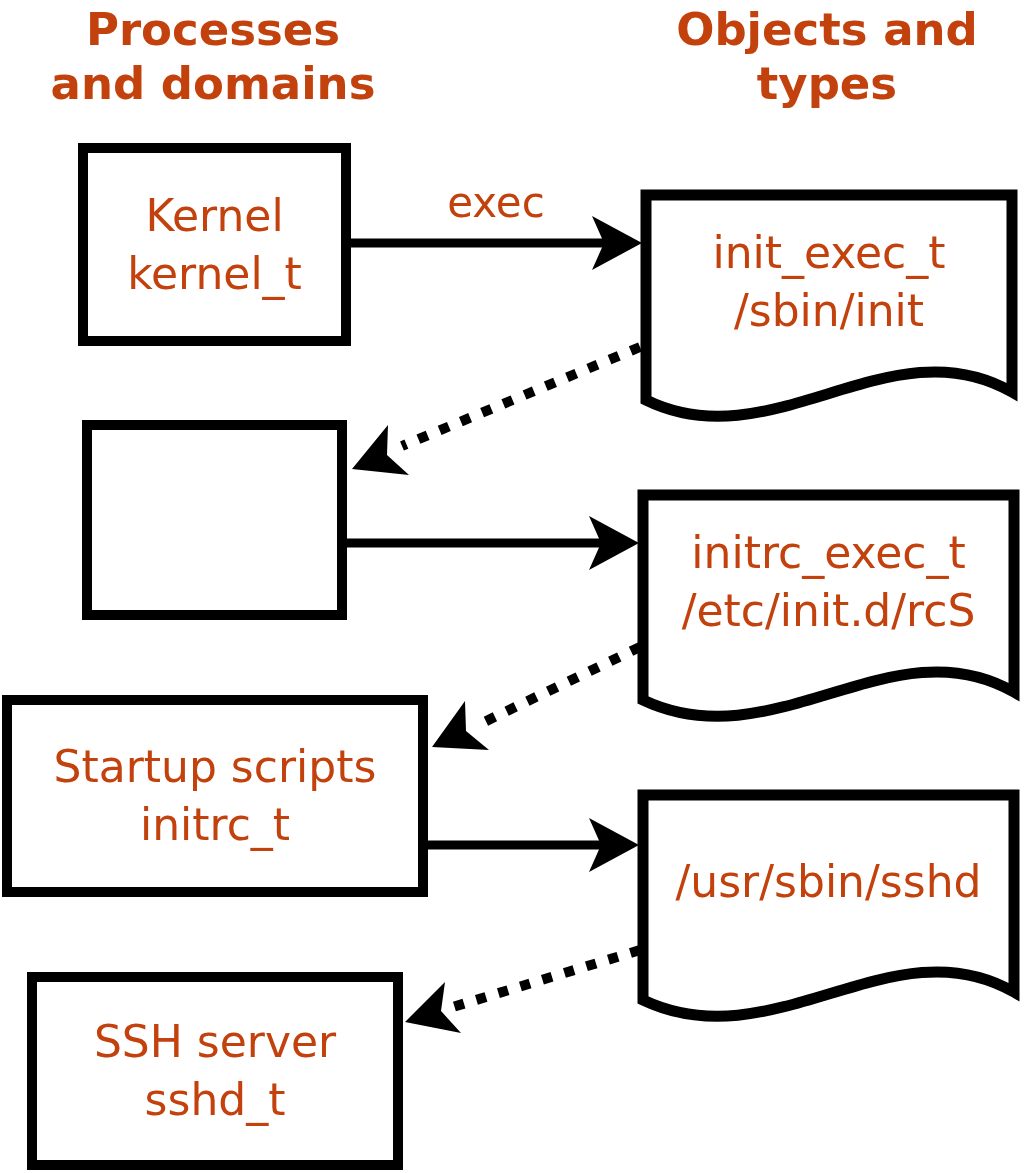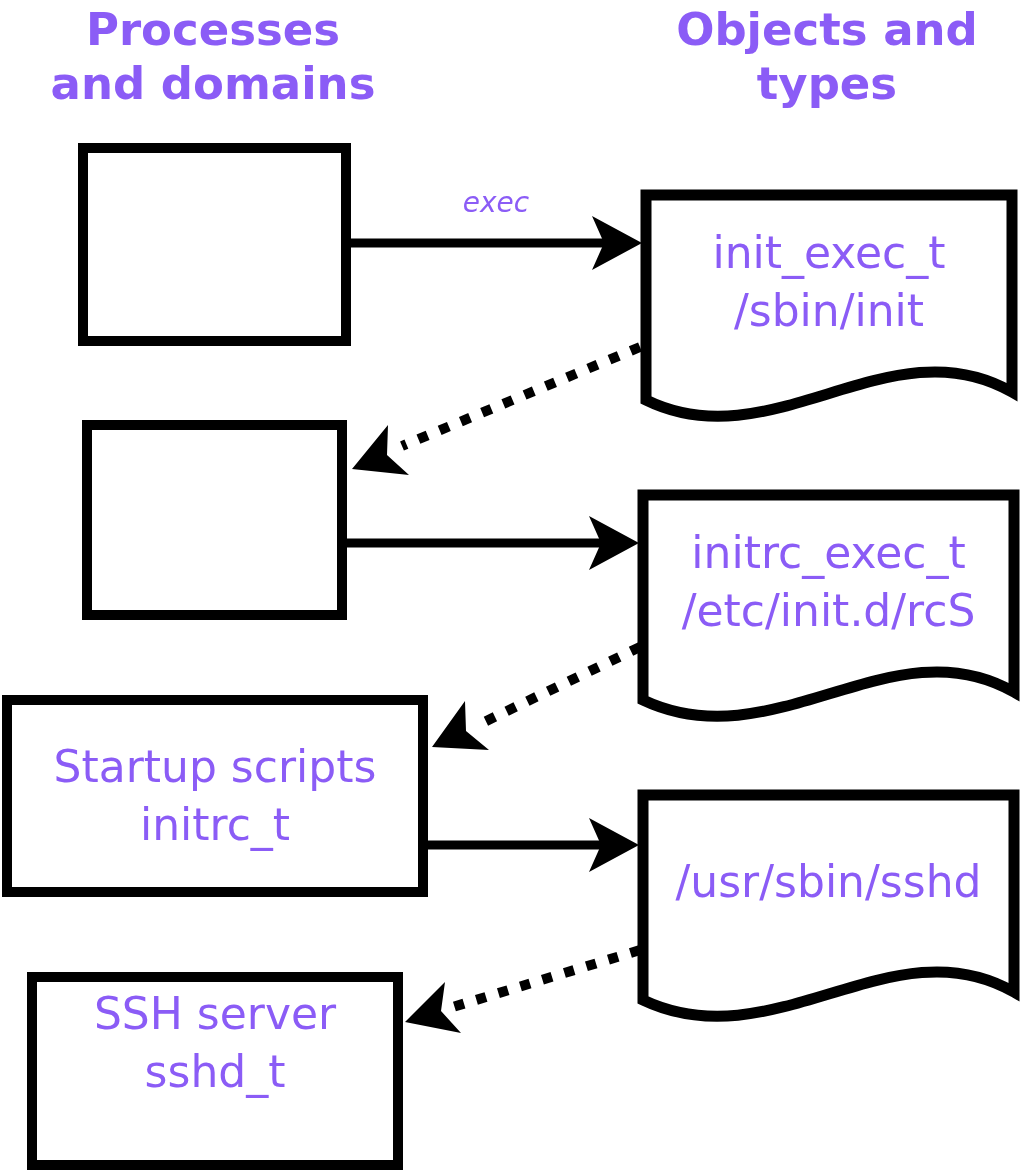--- a/index.html
+++ b/index.html
@@ -26,31 +26,30 @@
   .txt {
     position: absolute;
     display: flex;
     flex-direction: column;
     align-items: center;
     justify-content: center;
     text-align: center;
     white-space: pre-line;
     line-height: 58px;
     font-size: 44px;
-    color: #8b5cf6;
+    color: #c2410c;
   }
   .hdr {
     font-weight: bold;
     font-size: 45px;
     line-height: 54px;
   }
   .arrow-label {
-    font-size: 28px;
+    font-size: 42px;
     line-height: 44px;
-    font-style: italic;
   }
 </style>
 </head>
 <body>
 
 <div class="canvas">
 
   <svg class="shapes" viewBox="0 0 1024 1173">
 
     <rect x="83" y="148" width="263" height="193" fill="#ffffff" stroke="#000000" stroke-width="10"></rect>
@@ -89,25 +88,29 @@
     </g>
   </svg>
 
   <div class="txt hdr" style="left:13px; top:2px; width:400px; height:110px;">Processes
 and domains</div>
   <div class="txt hdr" style="left:627px; top:2px; width:400px; height:110px;">Objects and
 types</div>
 
   <div class="txt arrow-label" style="left:400px; top:180px; width:192px; height:46px;">exec</div>
 
+  <div class="txt" style="left:78px; top:143px; width:273px; height:203px;">
+    <div>Kernel</div>
+    <div>kernel_t</div>
+  </div>
   <div class="txt" style="left:2px; top:695px; width:426px; height:202px;border-radius:6px;">
     <div>Startup scripts</div>
     <div>initrc_t</div>
   </div>
-  <div class="txt" style="left:27px; top:944px; width:376px; height:198px;">
+  <div class="txt" style="left:27px; top:972px; width:376px; height:198px;">
     <div>SSH server</div>
     <div>sshd_t</div>
   </div>
 
   <div class="txt" style="left:641px; top:192px; width:376px; height:180px;">
     <div>init_exec_t</div>
     <div>/sbin/init</div>
   </div>
   <div class="txt" style="left:638px; top:492px; width:381px; height:180px;">
     <div>initrc_exec_t</div>

